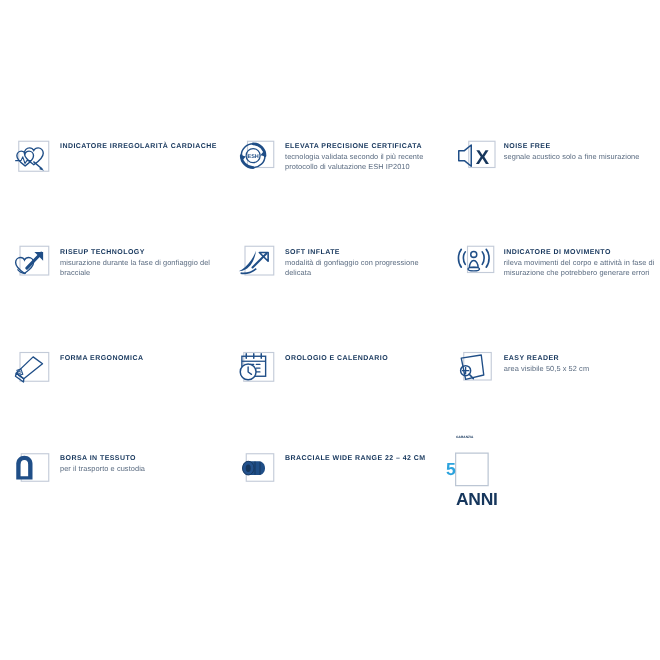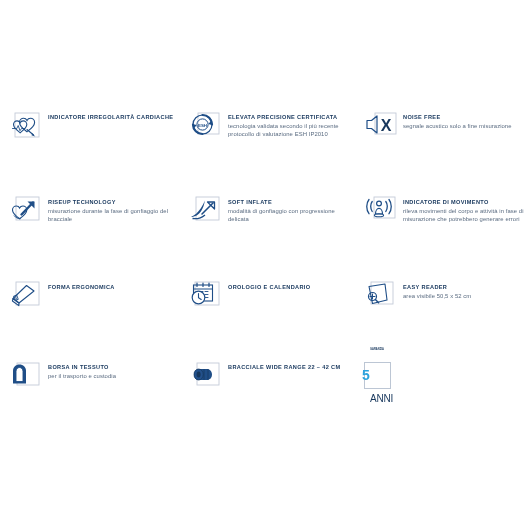--- a/index.html
+++ b/index.html
@@ -110,22 +110,22 @@
     margin-left: 0.5px;
   }
   .warranty-top {
     font-size: 2.6px;
     font-weight: bold;
     color: #16365c;
     letter-spacing: 0.05px;
     line-height: 3px;
   }
   .warranty-word {
-    font-size: 10px;
-    font-weight: normal;
+    font-size: 14px;
+    font-weight: bold;
     color: #16365c;
     line-height: 8px;
     letter-spacing: -0.2px;
     margin-top: 44px;
   }
 </style>
 </head>
 <body>
 
 <div class="sheet">

